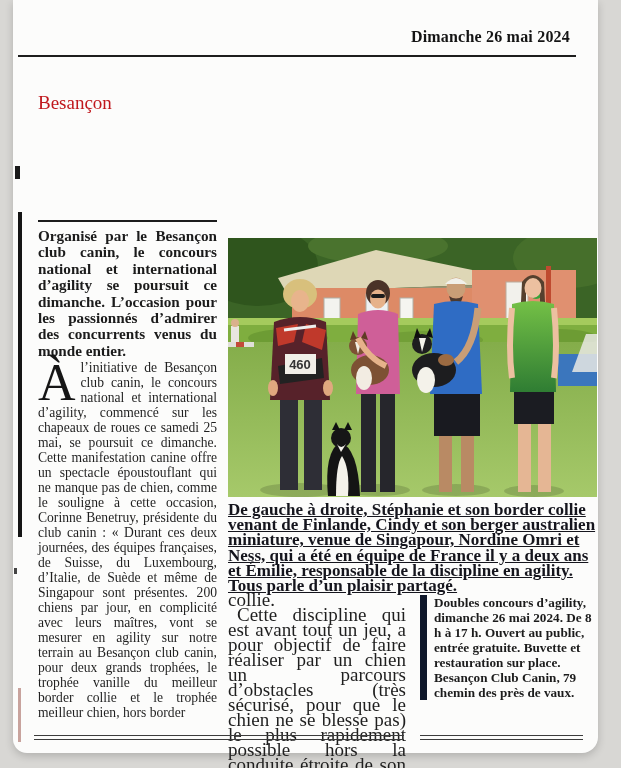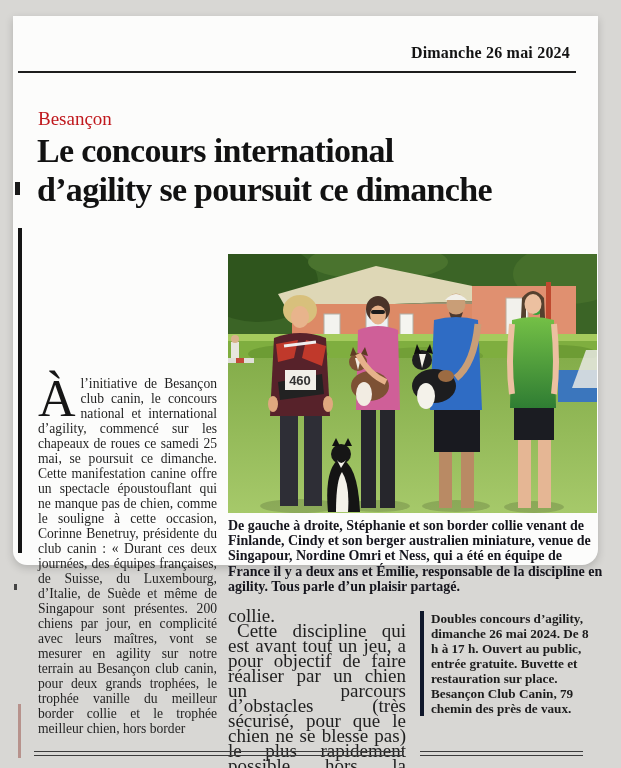--- a/index.html
+++ b/index.html
@@ -2,68 +2,68 @@
 <html style="--accent-red: #c0181d; --headline-ink: #121212; --body-ink: #1f1f1f; --caption-ink: #15151d; --page-bg: #fcfcfb; --surround-bg: #d8d7d4;"><head>
 <meta charset="utf-8">
 <style>
   :root{
     --accent-red:#c0181d; --headline-ink:#121212; --body-ink:#1f1f1f;
     --page-bg:#fcfcfb; --surround-bg:#d8d7d4; --caption-ink:#15151d;
   }
   *{margin:0;padding:0;box-sizing:border-box;}
   html,body{width:621px;height:768px;overflow:hidden;}
   body{background:var(--surround-bg);font-family:"Liberation Serif","DejaVu Serif",serif;position:relative;}
-  .page{position:absolute;left:13px;top:16px;width:585px;height:549px;background:var(--page-bg);
+  .page{position:absolute;left:13px;top:0;width:585px;height:753px;background:var(--page-bg);
         border-radius:0 0 16px 14px;box-shadow:0 3px 8px rgba(0,0,0,.18);}
   .dateline{position:absolute;top:28px;right:28px;font-size:16px;font-weight:bold;color:#141414;letter-spacing:.2px;}
   .toprule{position:absolute;top:55px;left:5px;right:22px;height:2px;background:#1d1d1d;}
   .edge-tick{position:absolute;left:2px;top:166px;width:5px;height:13px;background:#1a1a1a;}
   .edge-bar{position:absolute;left:5px;top:212px;width:4px;height:325px;background:#151515;}
   .edge-dot{position:absolute;left:1px;top:568px;width:3px;height:6px;background:#444;}
   .edge-red{position:absolute;left:5px;top:688px;width:3px;height:54px;background:#9c5a50;opacity:.55;}
   .kicker{position:absolute;top:92px;left:25px;font-size:19px;font-weight:normal;color:var(--accent-red);}
   .headline{position:absolute;top:115px;left:24px;right:14px;font-size:34px;line-height:39px;
             font-weight:bold;color:var(--headline-ink);letter-spacing:-.7px;}
   .lede{position:absolute;top:220px;left:25px;width:179px;border-top:2px solid #1c1c1c;padding-top:6px;
         font-weight:bold;font-size:15.2px;line-height:16.4px;text-align:justify;color:#1b1b1b;}
   .colL{position:absolute;top:360px;left:25px;width:179px;font-size:13.6px;line-height:15px;
         text-align:justify;color:var(--body-ink);}
   .dropcap{float:left;font-size:52px;line-height:41px;padding:2px 5px 0 0;color:#161616;}
   .photo{position:absolute;left:215px;top:238px;width:369px;height:259px;overflow:hidden;background:#3b82f6;}
   .photo svg{display:block;}
   .caption{position:absolute;left:215px;top:502px;width:376px;font-weight:bold;
-           font-size:14px;line-height:15.2px;color:var(--caption-ink);}
+           font-size:17px;line-height:15.2px;color:var(--caption-ink);text-decoration:underline;}
   .colM{position:absolute;top:592px;left:215px;width:178px;font-size:19px;line-height:15px;
         text-align:justify;color:var(--body-ink);}
   .colR{position:absolute;top:592px;left:407px;width:178px;font-size:13.6px;line-height:15px;
         text-align:justify;color:var(--body-ink);}
   .indent{text-indent:9px;}
-  .infobox{margin-top:3px;border-left:4px solid #0f172a;padding-left:7px;font-weight:bold;
+  .infobox{margin-top:3px;border-left:7px solid #0f172a;padding-left:7px;font-weight:bold;
            font-size:13.2px;line-height:15px;text-align:left;color:#1c1c1c;}
   .rule-double{position:absolute;top:735px;height:5px;border-top:1.4px solid #3c3c3c;border-bottom:1.4px solid #3c3c3c;}
   .rule-double.left{left:21px;width:370px;}
   .rule-double.right{left:407px;width:163px;}
 </style>
 </head>
 <body>
 
 <div class="page">
 
   <div class="dateline">Dimanche 26 mai 2024</div>
   <div class="toprule"></div>
 
   <div class="edge-tick"></div>
   <div class="edge-bar"></div>
   <div class="edge-dot"></div>
   <div class="edge-red"></div>
 
   <div class="kicker">Besançon</div>
 
-  <h1 class="headline"><span>Le concours international</span><br><span>d’agility se poursuit ce dimanche</span></h1>
-
+
+  <div class="lede">Organisé par le Besançon club canin, le concours national et international d’agility se poursuit ce dimanche. L’occasion pour les passionnés d’admirer des concurrents venus du monde entier.</div>
 
   <div class="colL"><span class="dropcap">À</span><span>l’initiative de Besançon club canin, le concours national et international d’agility, commencé sur les chapeaux de roues ce samedi 25 mai, se poursuit ce dimanche. Cette manifestation canine offre un spectacle époustouflant qui ne manque pas de chien, comme le souligne à cette occasion, Corinne Benetruy, présidente du club canin : « Durant ces deux journées, des équipes françaises, de Suisse, du Luxembourg, d’Italie, de Suède et même de Singapour sont présentes. 200 chiens par jour, en complicité avec leurs maîtres, vont se mesurer en agility sur notre terrain au Besançon club canin, pour deux grands trophées, le trophée vanille du meilleur border collie et le trophée meilleur chien, hors border</span></div>
 
   <div class="photo">
     <svg width="369" height="259" viewBox="0 0 369 259" xmlns="http://www.w3.org/2000/svg">
       <defs>
         <linearGradient id="grass" x1="0" y1="0" x2="0" y2="1">
           <stop offset="0" stop-color="#84ad4a"></stop>
             <stop offset="1" stop-color="#a6c96a"></stop>
         </linearGradient>

